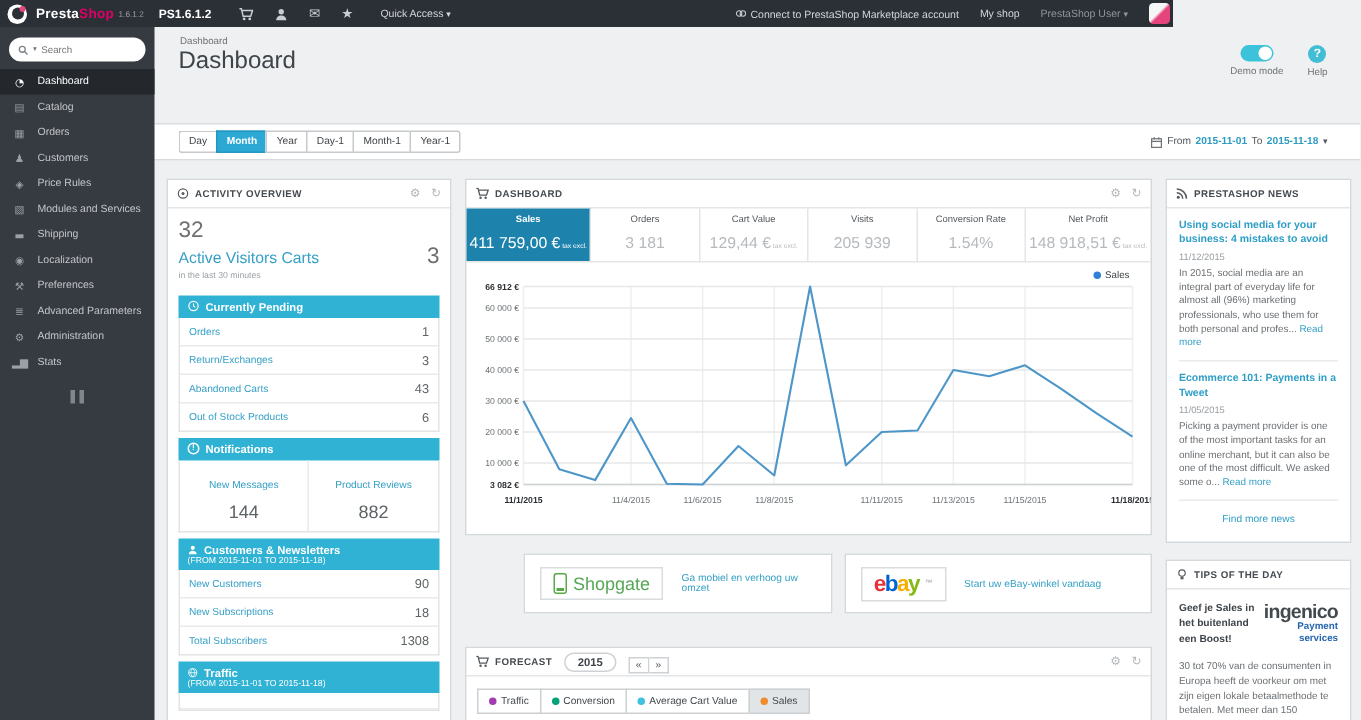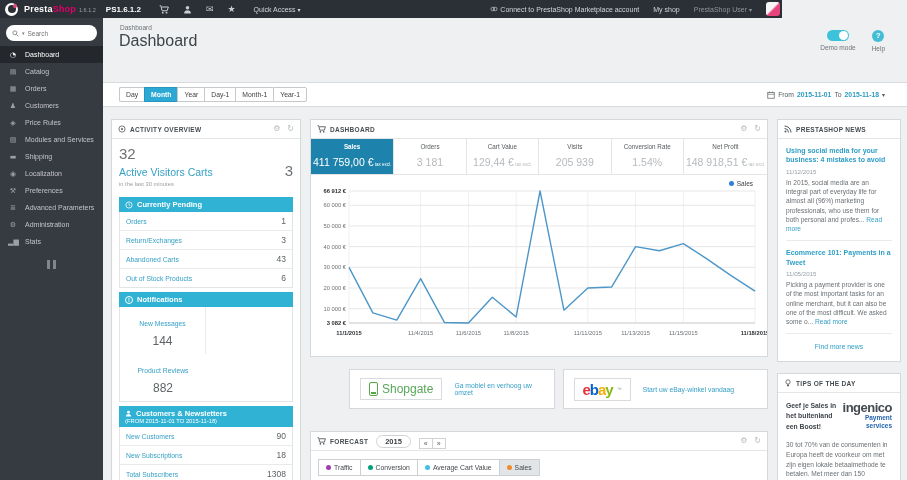--- a/index.html
+++ b/index.html
@@ -75,28 +75,28 @@
   .p-ic { color:#565b60; display:flex; }
   .p-tools { margin-left:auto; display:flex; gap:7px; color:#b4b9bc; font-size:8px; }
   .p-tools span { cursor:pointer; font-family:"DejaVu Sans",sans-serif; line-height:1; }
 
   
   .act-body { padding:6px 7px; }
   .big-row { display:flex; align-items:baseline; justify-content:space-between; }
   .big-row .blk a { font-size:10.5px; color:#36a0c6; text-decoration:none; cursor:pointer; }
   .big-row .sub { font-size:5.8px; color:#9ba0a4; margin:1px 0 6px 0; }
   .big-row .val { font-size:15px; color:#6d7174; }
-  .sec-head { background:#30b2d4; color:#fff; font-size:7.5px; font-weight:bold; padding:3px 6px; display:flex; align-items:center; gap:4px; margin-top:4px; }
+  .sec-head { background:#30b2d4; color:#fff; font-size:7.5px; font-weight:bold; padding:3px 6px; display:flex; align-items:flex-start; gap:4px; margin-top:4px; }
   .sec-head .rng { display:block; font-weight:normal; font-size:5.8px; }
   .sec-wrap { border:1px solid #e2e4e6; border-top:none; }
   .t-row { display:flex; justify-content:space-between; align-items:center; padding:4px 6px; border-bottom:1px solid #e8eaec; }
   .t-row:last-child { border-bottom:none; }
   .t-row a { font-size:6.8px; color:#36a0c6; text-decoration:none; cursor:pointer; }
   .t-row .v { font-size:8.5px; color:#5e6366; }
-  .notif-cells { display:flex;flex-direction:column; }
+  .notif-cells { display:flex; }
   .n-cell { width:50%; text-align:center; padding:5px 0 6px 0; cursor:pointer; }
   .n-cell:first-child { border-right:1px solid #e8eaec; }
   .n-cell a { font-size:6.8px; color:#36a0c6; text-decoration:none; }
   .n-cell .v { font-size:12px; color:#5e6366; margin-top:4px; }
   .ga-row { display:flex; align-items:center; gap:4px; padding:5px 6px; border-bottom:1px solid #e8eaec; }
 
   
   .metrics { display:flex; border-bottom:1px solid #e3e5e7; }
   .m-tile { flex:1; text-align:center; padding:4px 2px 6px 2px; border-right:1px solid #e3e5e7; cursor:pointer; }
   .m-tile:last-child { border-right:none; }

